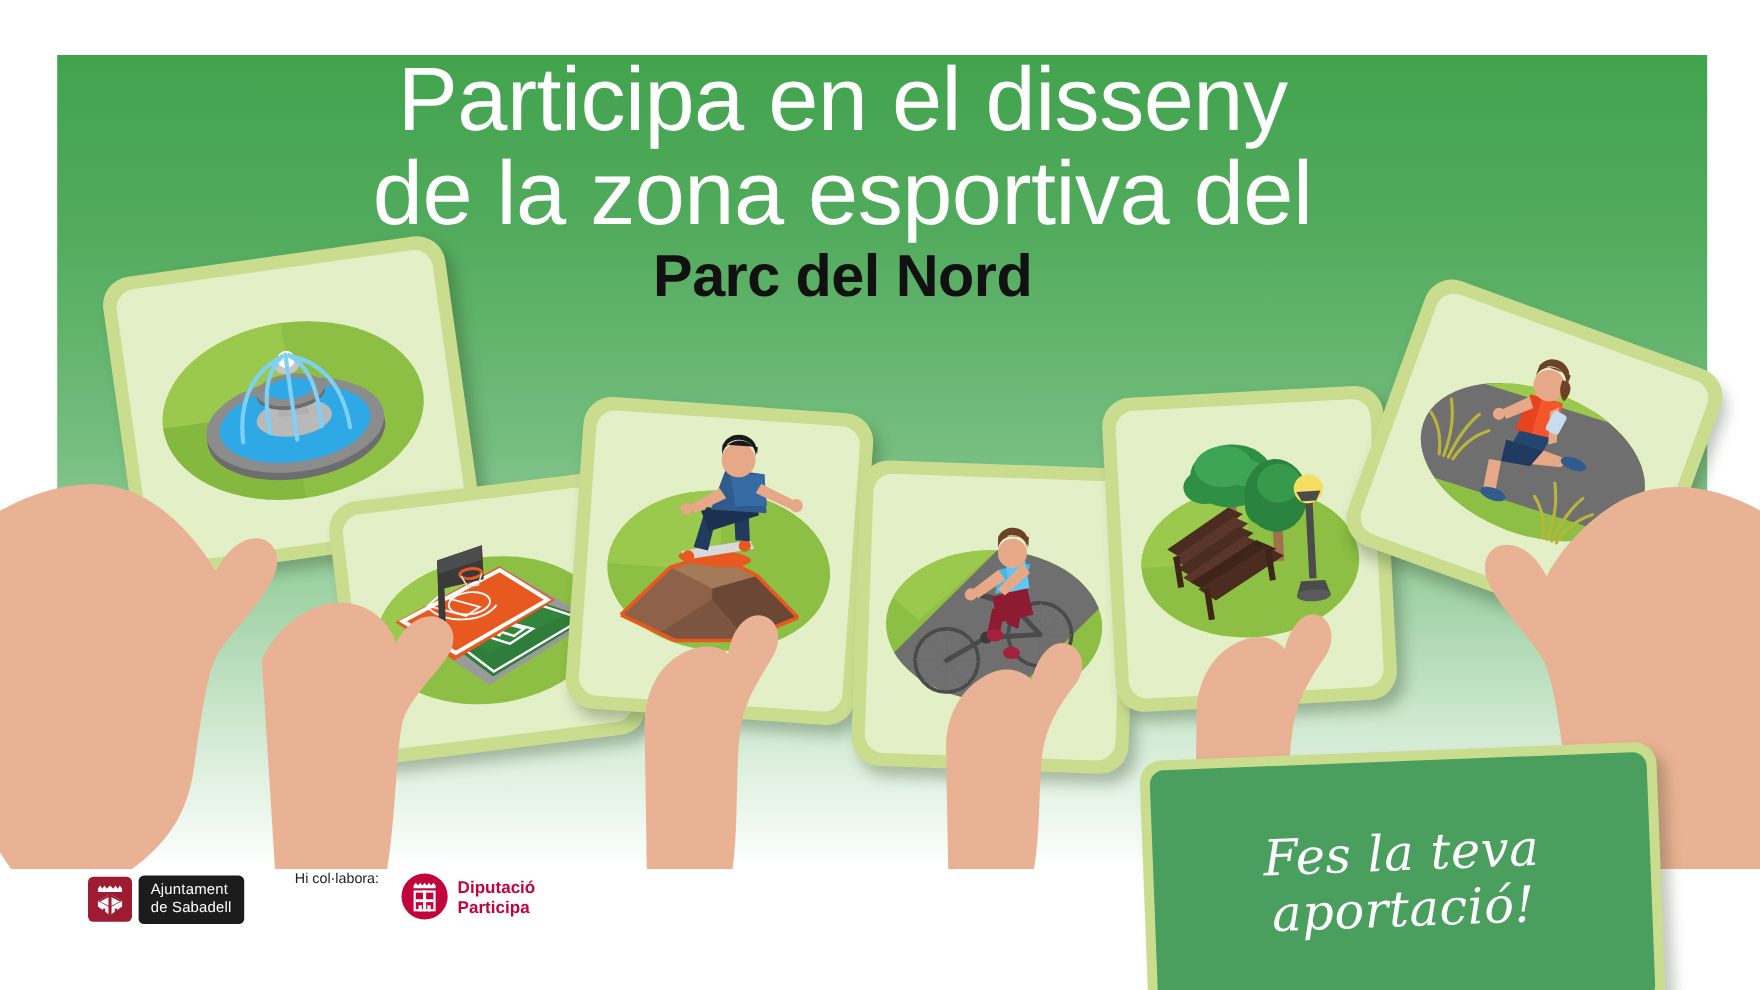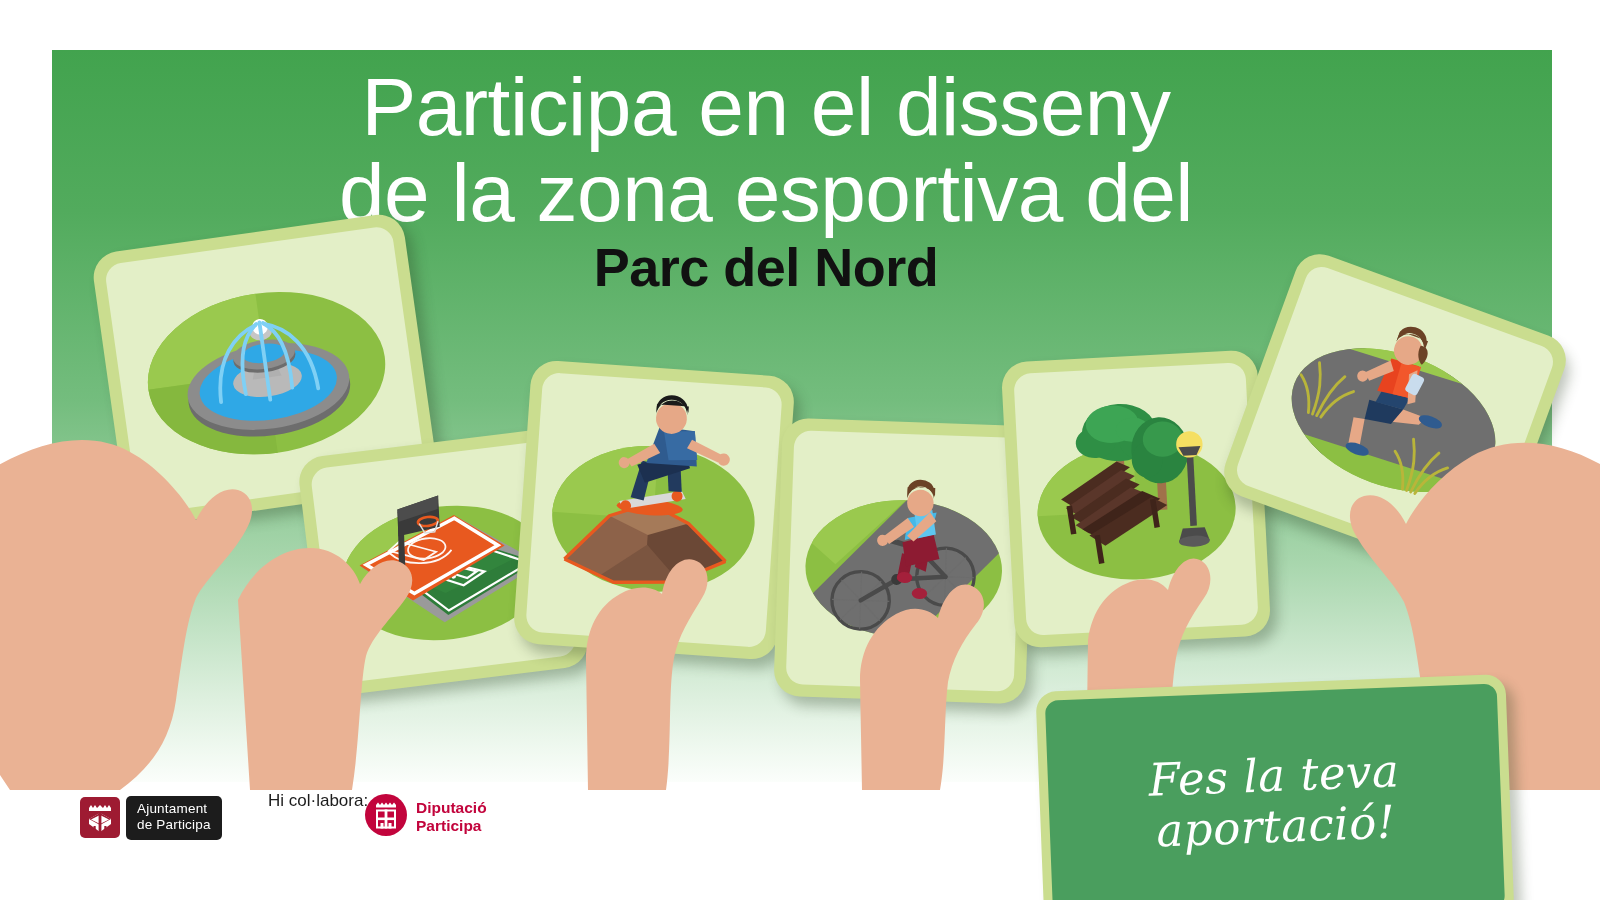--- a/index.html
+++ b/index.html
@@ -6,21 +6,21 @@
   body{width:1600px;height:900px;overflow:hidden;
        font-family:"Liberation Sans",sans-serif;}
   .stage{position:relative;width:1600px;height:900px;background:#fff;}
 
   
   .panel{position:absolute;left:52px;top:50px;width:1500px;height:732px;
          background:linear-gradient(180deg,#42a34e 0%,#52ab5d 22%,#74bd7e 48%,
                     #a8d6ad 70%,#dcefdd 88%,#fbfefb 100%);}
 
   
-  .headline{position:absolute;left:52px;top:68px;width:1428px;text-align:center;
+  .headline{position:absolute;left:52px;top:52px;width:1428px;text-align:center;
             line-height:0.95;pointer-events:none;}
   .hl-line{display:block;color:#ffffff;font-size:82px;font-weight:400;
            letter-spacing:-0.5px;font-family:"Liberation Sans",sans-serif;}
   .hl-line.l2{margin-top:8px;}
   .hl-strong{display:block;color:#111111;font-size:54px;font-weight:700;
              margin-top:10px;letter-spacing:-0.5px;}
 
   
   .card{position:absolute;border-radius:26px;background:#cadd8f;
         padding:12px;box-shadow:7px 9px 13px rgba(40,60,30,0.30);}
@@ -53,21 +53,21 @@
 
   
   .footer{position:absolute;left:0;top:786px;width:1600px;height:114px;}
   .logo-sbd{position:absolute;left:80px;top:10px;display:flex;align-items:center;gap:6px;}
   .crest{width:40px;height:41px;border-radius:5px;background:#9e1b32;
          display:flex;align-items:center;justify-content:center;}
   .crest svg{display:block;}
   .sbd-plate{background:#1c1c1c;border-radius:5px;padding:5px 11px 6px 11px;}
   .sbd-plate span{display:block;color:#ffffff;font-size:13.5px;line-height:1.22;
                   font-family:"Liberation Sans",sans-serif;letter-spacing:0.2px;}
-  .collab{position:absolute;left:268px;top:5px;color:#1c1c1c;font-size:17px;
+  .collab{position:absolute;left:268px;top:5px;color:#1c1c1c;font-size:13px;
           font-family:"Liberation Sans",sans-serif;}
   .logo-dib{position:absolute;left:365px;top:8px;display:flex;align-items:flex-end;gap:9px;}
   .dib-circle{width:42px;height:42px;border-radius:50%;background:#c2043c;
               display:flex;align-items:center;justify-content:center;}
   .dib-circle svg{display:block;}
   .dib-text span{display:block;color:#c2043c;font-size:15.5px;font-weight:700;
                  line-height:1.2;font-family:"Liberation Sans",sans-serif;}
 </style>
 </head>
 <body>
@@ -394,21 +394,21 @@
           <path d="M15 11 L26 17 L26 22 L15 30 L4 22 L4 17 Z" fill="#ffffff"></path>
           <path d="M15 11 L26 17 L15 23 L4 17 Z" fill="#9e1b32"></path>
           <path d="M15 13 L24 17.6 L15 22 L6 17.6 Z" fill="#ffffff"></path>
           <rect x="13.6" y="11" width="2.8" height="19" fill="#9e1b32"></rect>
           <rect x="8.5" y="24" width="2.2" height="5" fill="#9e1b32"></rect>
           <rect x="19.3" y="24" width="2.2" height="5" fill="#9e1b32"></rect>
         </svg>
       </div>
       <div class="sbd-plate">
         <span>Ajuntament</span>
-        <span>de Participa</span>
+        <span>de Sabadell</span>
       </div>
     </div>
 
     <div class="collab">Hi col·labora:</div>
 
     <div class="logo-dib">
       <div class="dib-circle">
         <svg width="30" height="32" viewBox="0 0 30 32">
           <path d="M5 6 L7 3.5 L9 6 L11 3.5 L13 6 L15 3.5 L17 6 L19 3.5 L21 6 L23 3.5 L25 6 L25 8.5 L5 8.5 Z" fill="#ffffff"></path>
           <rect x="5" y="10.5" width="20" height="19" fill="#ffffff"></rect>

